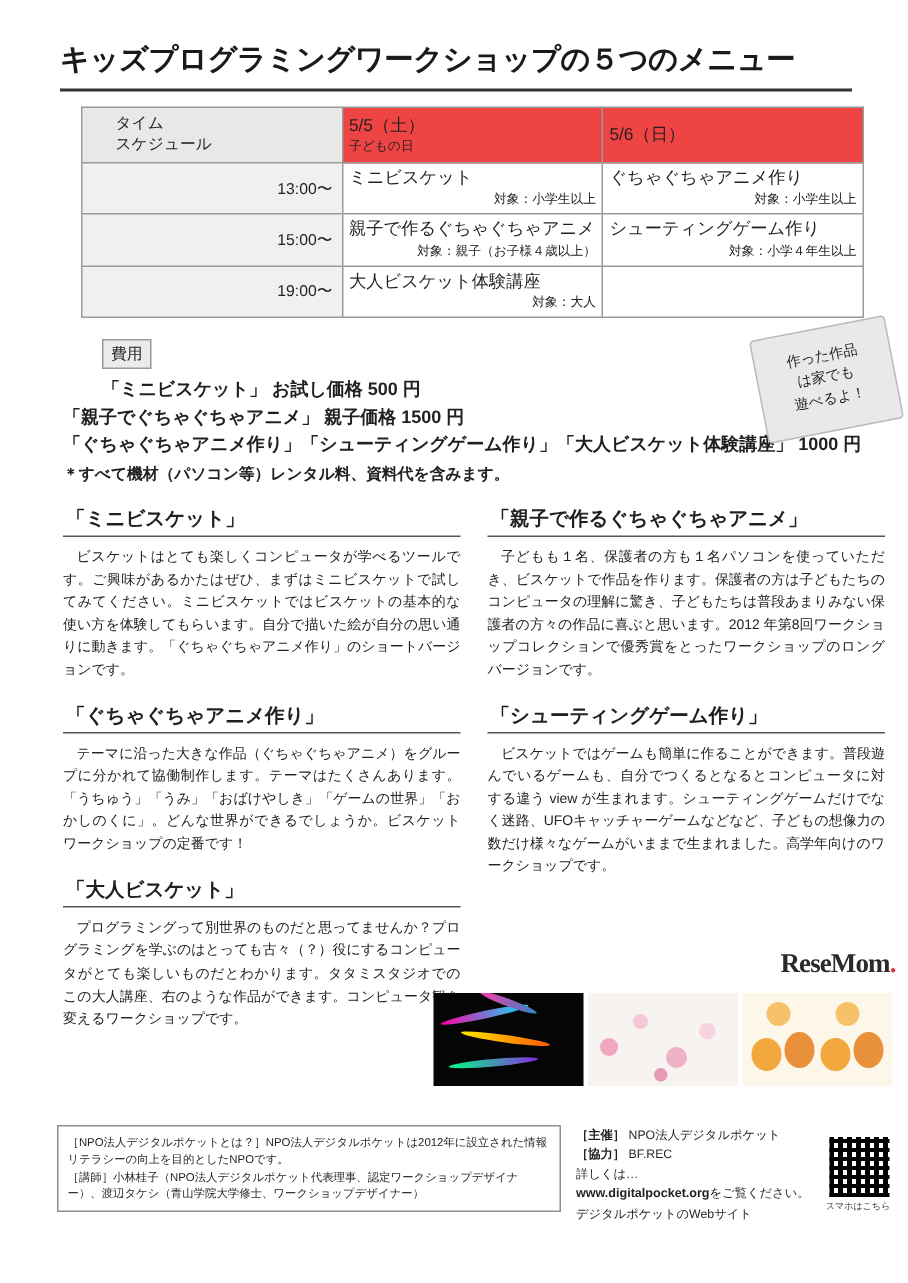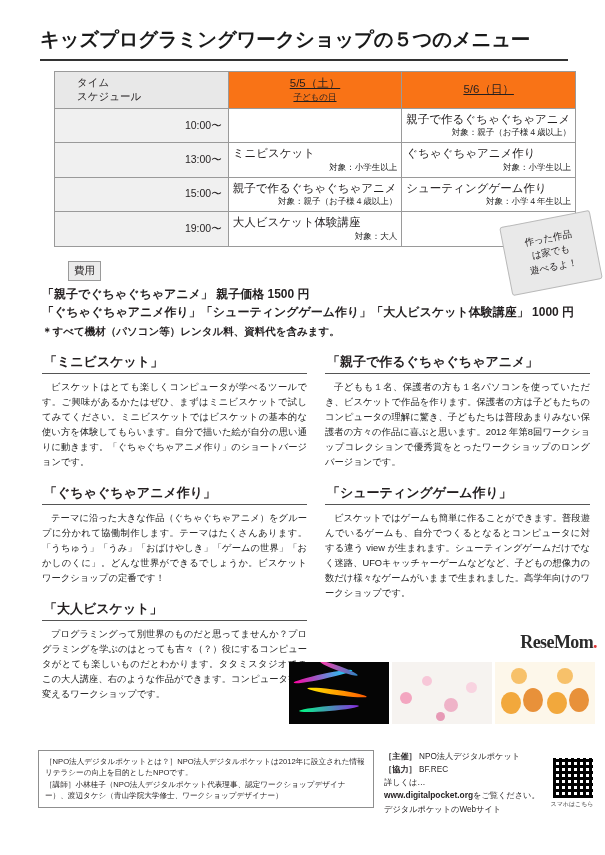--- a/index.html
+++ b/index.html
@@ -34,25 +34,23 @@
     width:522px;
     table-layout:fixed;
   }
   table.sched td,table.sched th{
     border:1px solid #9a9a9a;
     vertical-align:middle;
     padding:3px 4px;
     font-size:10px;
   }
   table.sched .hdr{
-    background:#f97316;
-    text-align:center;
+    background:#ef4444;
     font-size:11.5px;
     height:30px;
-    text-decoration:underline;
   }
   table.sched .hdr .sub{
     font-size:8.5px;
     font-weight:normal;
     display:block;
     margin-top:1px;
   }
   table.sched .timecol{
     width:78px;
     text-align:right;
@@ -206,28 +204,20 @@
       <td class="hdr">
         <span>5/5（土）</span>
         <span class="sub">子どもの日</span>
       </td>
       <td class="hdr">
         <span>5/6（日）</span>
         <span class="sub"></span>
       </td>
     </tr>
 
-    <tr class="cellrow">
-      <td class="timecol">10:00〜</td>
-      <td class="empty"></td>
-      <td>
-        <span class="prog">親子で作るぐちゃぐちゃアニメ</span>
-        <span class="target">対象：親子（お子様４歳以上）</span>
-      </td>
-    </tr>
 
     <tr class="cellrow">
       <td class="timecol">13:00〜</td>
       <td>
         <span class="prog">ミニビスケット</span>
         <span class="target">対象：小学生以上</span>
       </td>
       <td>
         <span class="prog">ぐちゃぐちゃアニメ作り</span>
         <span class="target">対象：小学生以上</span>
@@ -258,20 +248,21 @@
     </table>
 
   <div class="sticker">
     <span>作った作品</span><br>
     <span>は家でも</span><br>
     <span>遊べるよ！</span>
   </div>
 
   <div class="fee-tag">費用</div>
   <div class="fee-lines">
+    <div class="l1">「ミニビスケット」 お試し価格 500 円</div>
     <div>「親子でぐちゃぐちゃアニメ」 親子価格 1500 円</div>
     <div>「ぐちゃぐちゃアニメ作り」「シューティングゲーム作り」「大人ビスケット体験講座」 1000 円</div>
   </div>
   <div class="fee-note">＊すべて機材（パソコン等）レンタル料、資料代を含みます。</div>
 
   <div class="cols">
     <div class="col">
       <span class="sec-head">「ミニビスケット」</span>
       <p class="sec-body indent">ビスケットはとても楽しくコンピュータが学べるツールです。ご興味があるかたはぜひ、まずはミニビスケットで試してみてください。ミニビスケットではビスケットの基本的な使い方を体験してもらいます。自分で描いた絵が自分の思い通りに動きます。「ぐちゃぐちゃアニメ作り」のショートバージョンです。</p>
 

